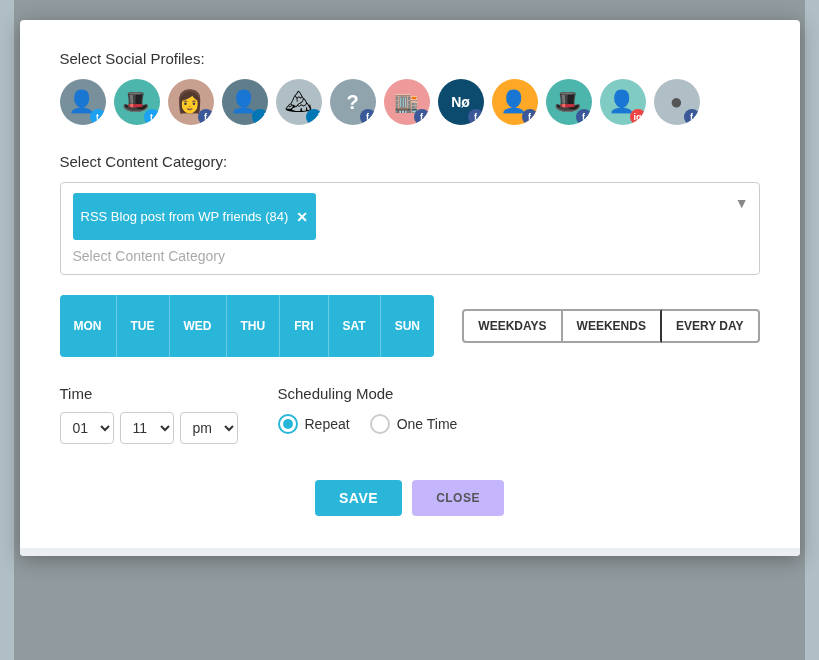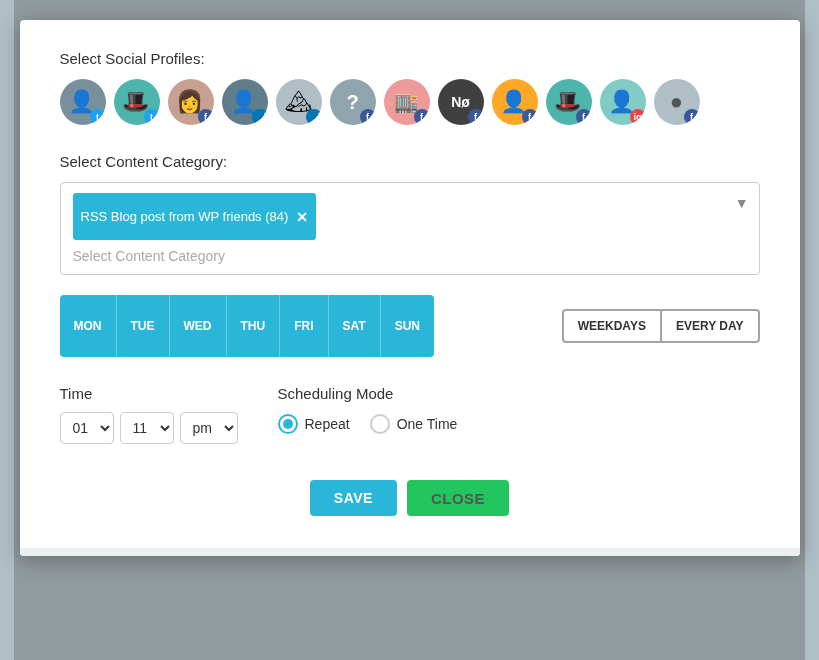--- a/index.html
+++ b/index.html
@@ -234,25 +234,25 @@
       color: white;
       border: none;
       padding: 10px 24px;
       font-size: 14px;
       font-weight: bold;
       border-radius: 4px;
       cursor: pointer;
       letter-spacing: 0.5px;
     }
     .btn-close {
-      background: #22c55e;
+      background: #c4b5fd;
       color: #555;
       border: none;
       padding: 4px 24px;
-      font-size: 15px;
+      font-size: 12px;
       font-weight: bold;
       border-radius: 4px;
       cursor: pointer;
       letter-spacing: 0.5px;
     }
 
     
     .bottom-bar {
       position: absolute;
       bottom: 0;
@@ -301,21 +301,21 @@
         <div class="profile-avatar" style="background:#90a4ae;">
           <span style="font-size:20px; color:white; font-weight:bold;">?</span>
           <span class="social-badge badge-facebook">f</span>
         </div>
 
         <div class="profile-avatar" style="background:#ef9a9a;">
           <span style="font-size:20px;">🏬</span>
           <span class="social-badge badge-facebook">f</span>
         </div>
 
-        <div class="profile-avatar" style="background:#404040;">
+        <div class="profile-avatar" style="background:#0c4a6e;">
           <span style="font-size:14px; color:white; font-weight:bold;">Nø</span>
           <span class="social-badge badge-facebook">f</span>
         </div>
 
         <div class="profile-avatar" style="background:#ffa726;">
           <span style="font-size:22px;">👤</span>
           <span class="social-badge badge-facebook">f</span>
         </div>
 
         <div class="profile-avatar" style="background:#4db6ac;">
@@ -356,20 +356,21 @@
           <button class="day-btn" style="border-radius:4px 0 0 4px;">MON</button>
           <button class="day-btn" style="border-radius:0;">TUE</button>
           <button class="day-btn" style="border-radius:0;">WED</button>
           <button class="day-btn" style="border-radius:0;">THU</button>
           <button class="day-btn" style="border-radius:0;">FRI</button>
           <button class="day-btn" style="border-radius:0;">SAT</button>
           <button class="day-btn" style="border-radius:0 4px 4px 0; border-right:none;">SUN</button>
         </div>
         <div class="quick-days">
           <button class="quick-btn" style="border-radius:4px 0 0 4px;">WEEKDAYS</button>
+          <button class="quick-btn" style="border-radius:0; border-left:none; border-right:2px solid #333;">WEEKENDS</button>
           <button class="quick-btn" style="border-radius:0 4px 4px 0; border-left:none;">EVERY DAY</button>
         </div>
       </div>
     </div>
 
     <div class="time-scheduling-row">
       <div class="time-section">
         <div class="time-label">Time</div>
         <div class="time-selects">
           <select>

